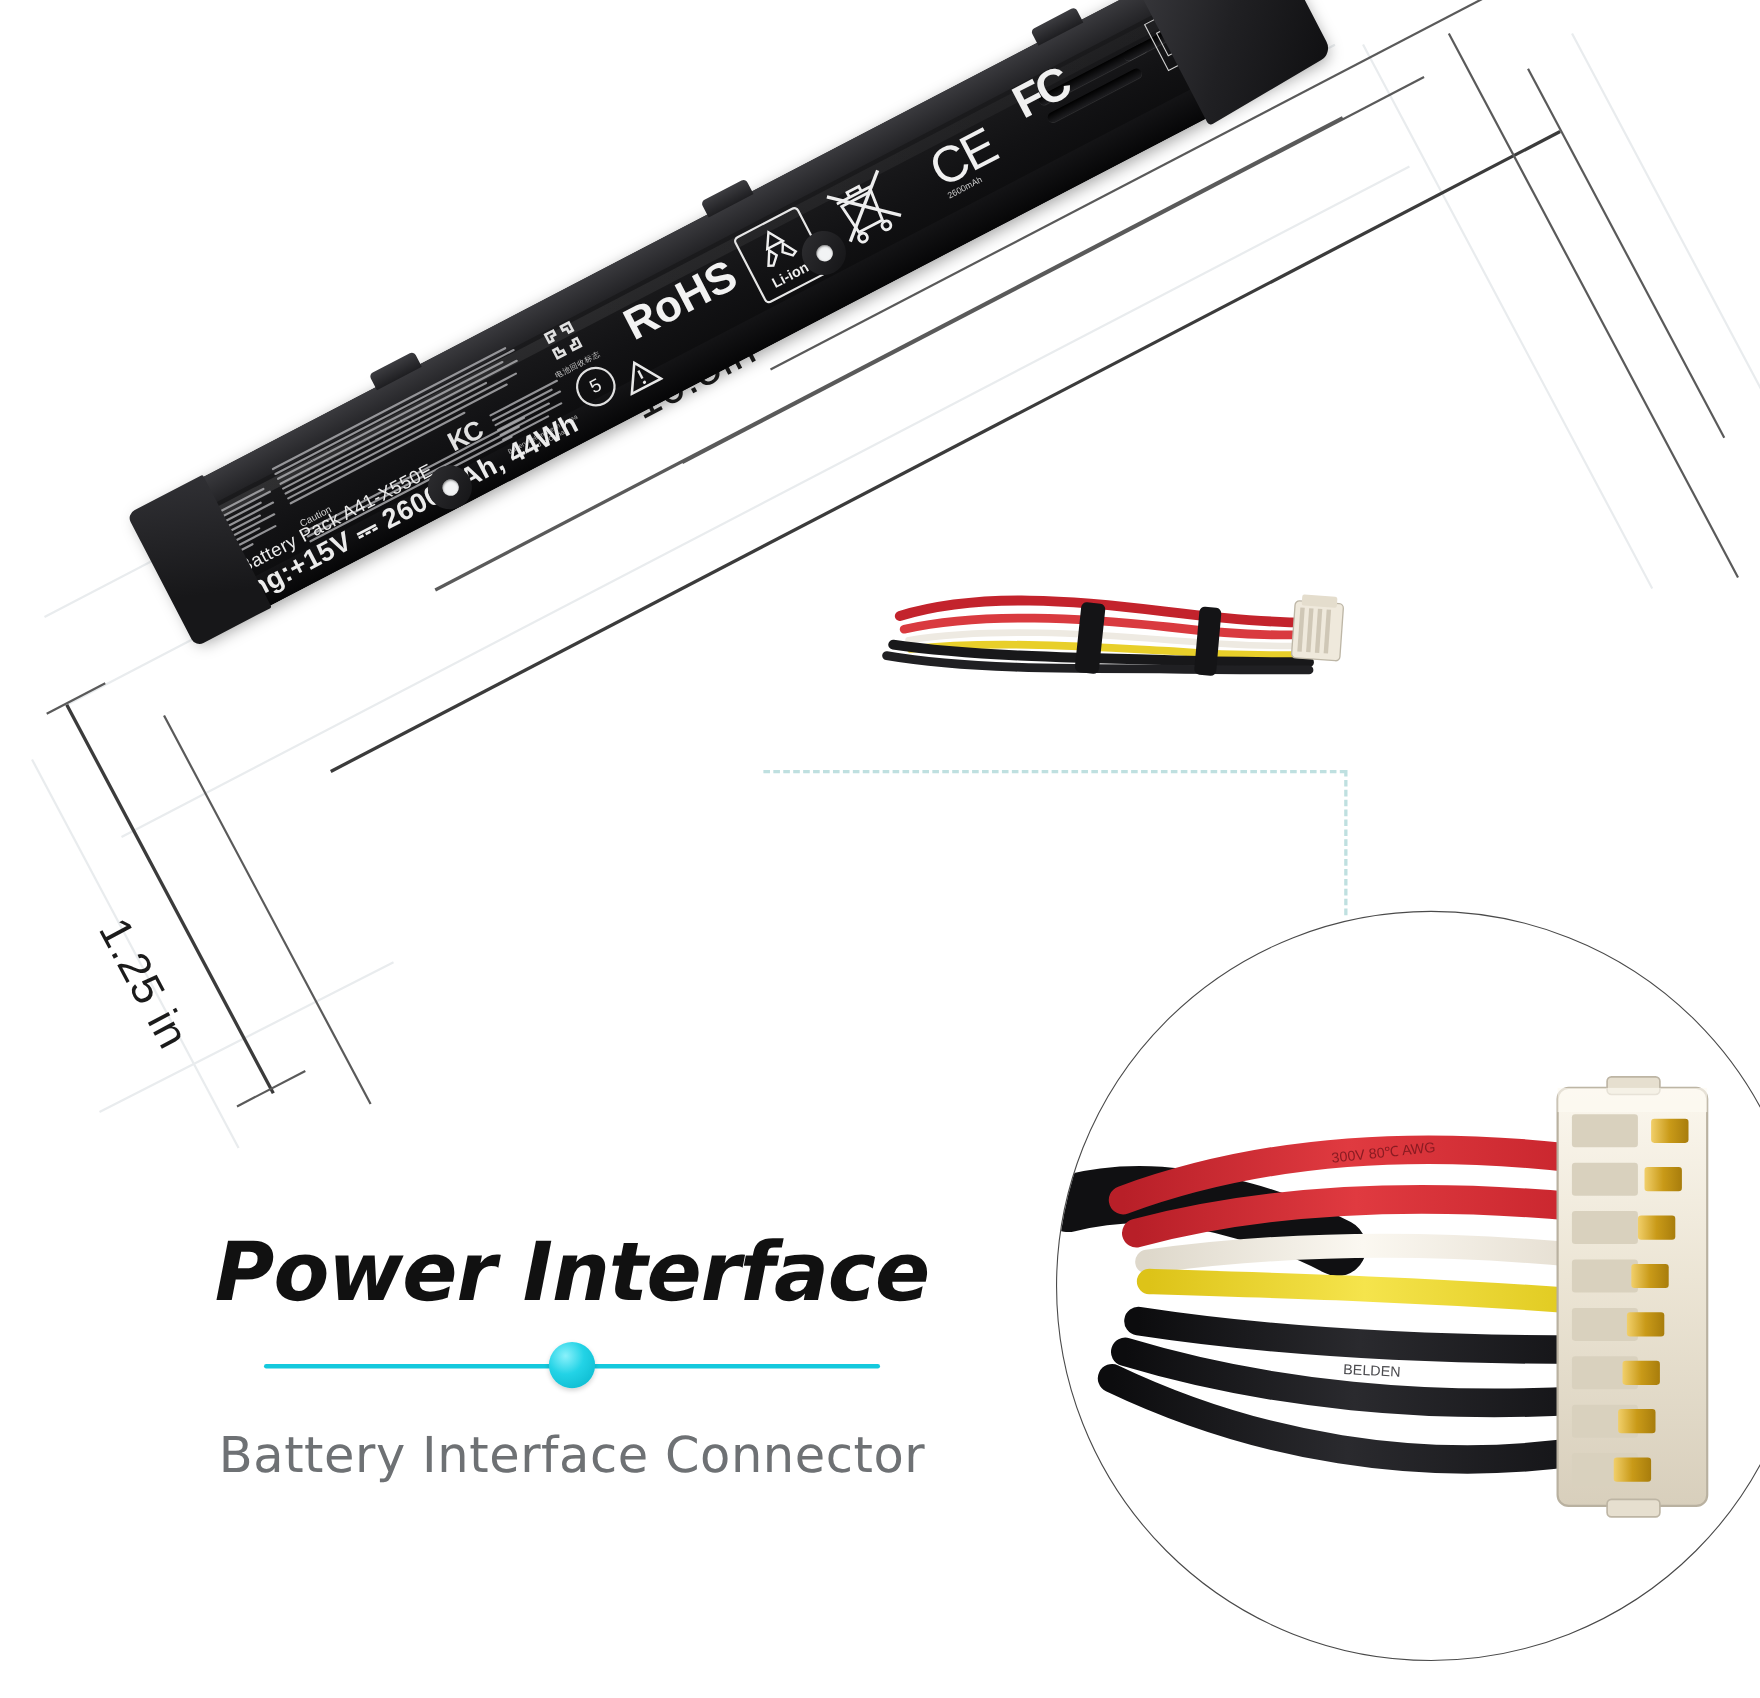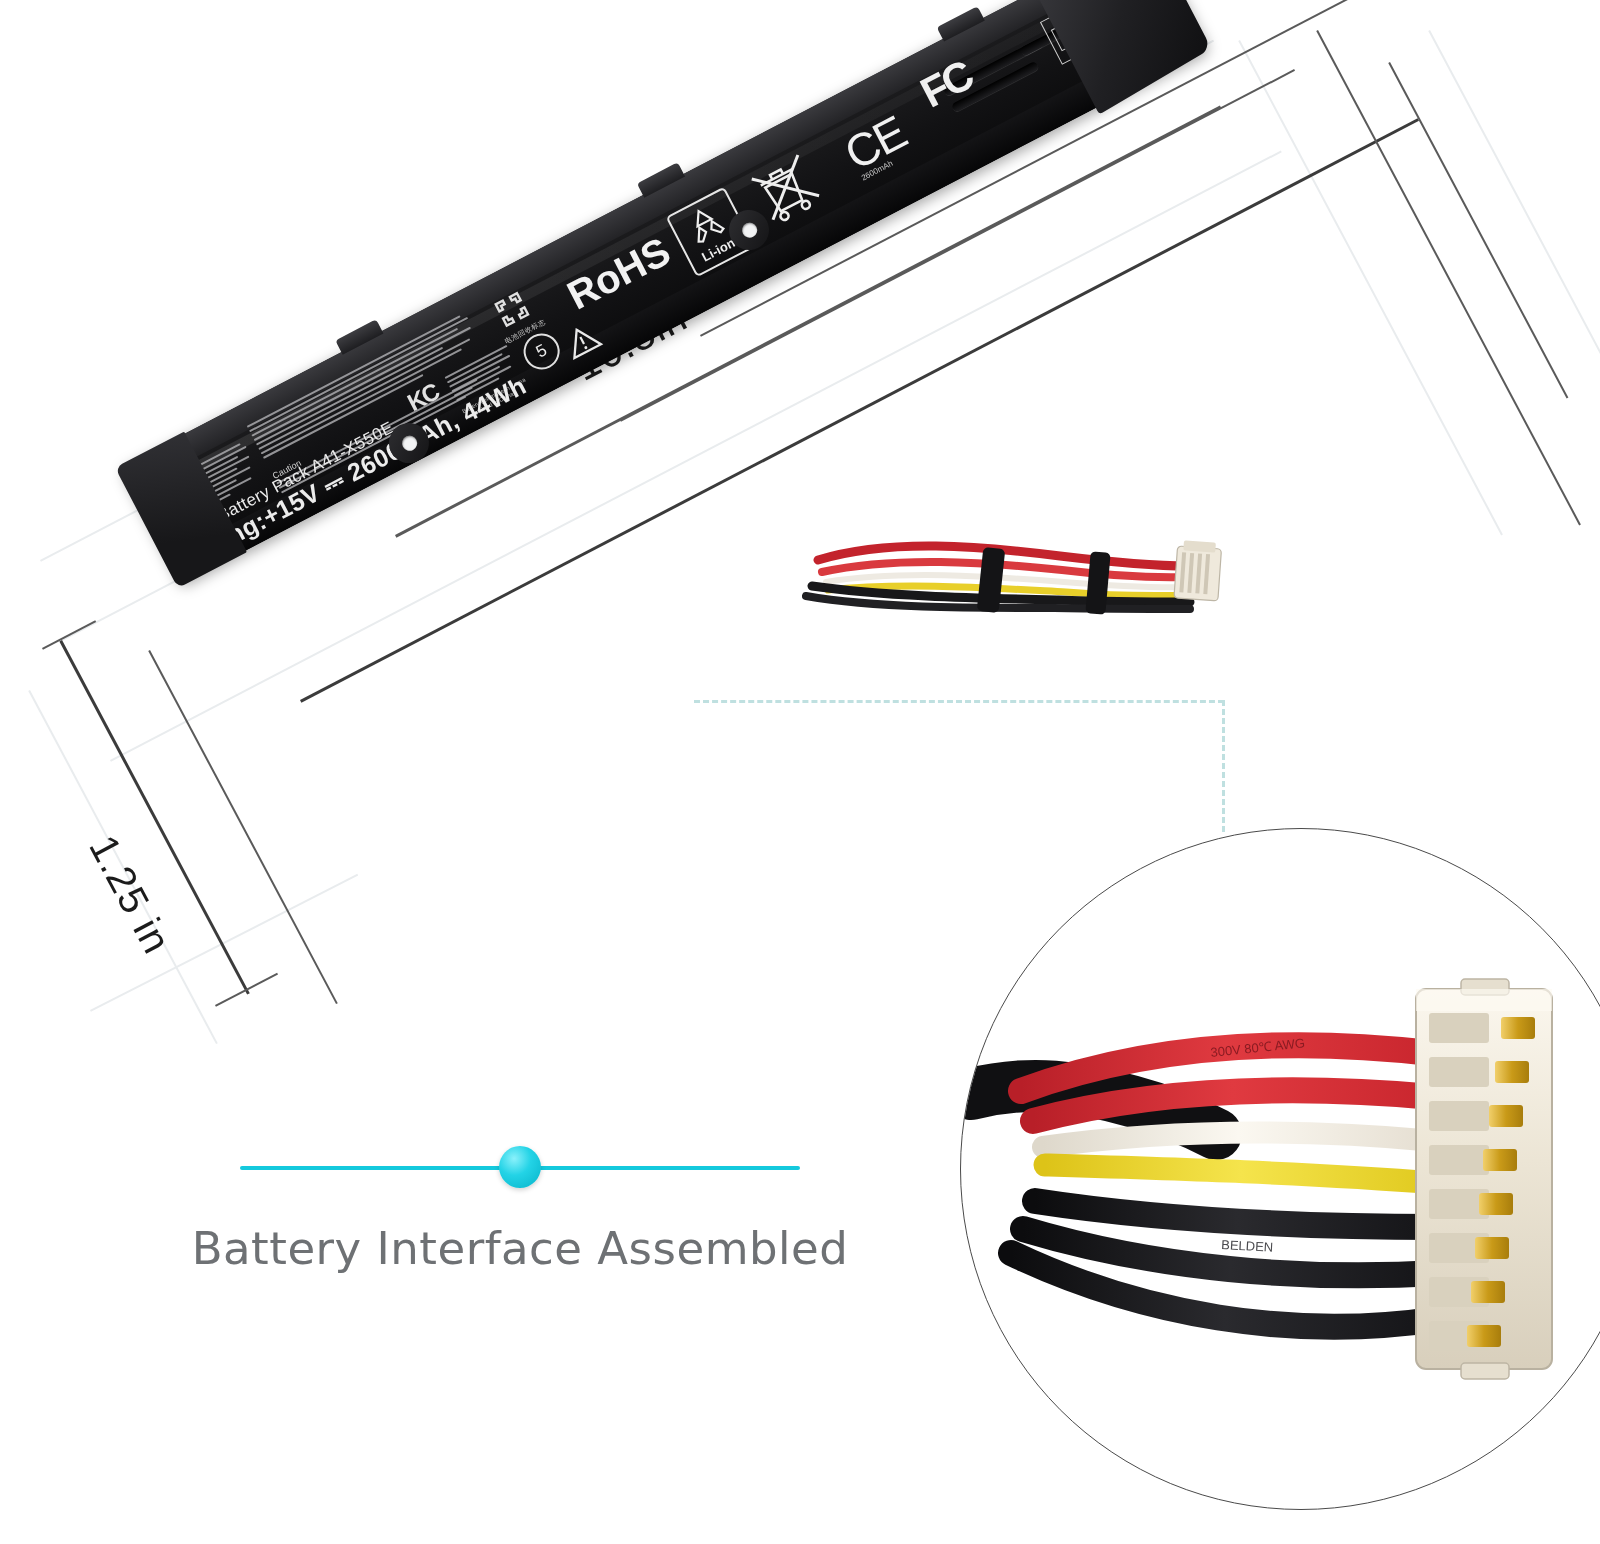--- a/index.html
+++ b/index.html
@@ -371,20 +371,21 @@
           <rect x="518" y="364" width="34" height="22" rx="3"></rect>
           <rect x="514" y="408" width="34" height="22" rx="3"></rect>
           <rect x="510" y="452" width="34" height="22" rx="3"></rect>
           <rect x="506" y="496" width="34" height="22" rx="3"></rect>
         </g>
       </g>
     </svg>
   </div>
 
   <div class="caption">
+    <div id="cap-title">Power Interface</div>
     <div class="divider">
       <div class="bar"></div>
       <div class="dot"></div>
     </div>
-    <div id="cap-sub">Battery Interface Assembled</div>
+    <div id="cap-sub">Battery Interface Connector</div>
   </div>
 
 </div>
 
 </body></html>

